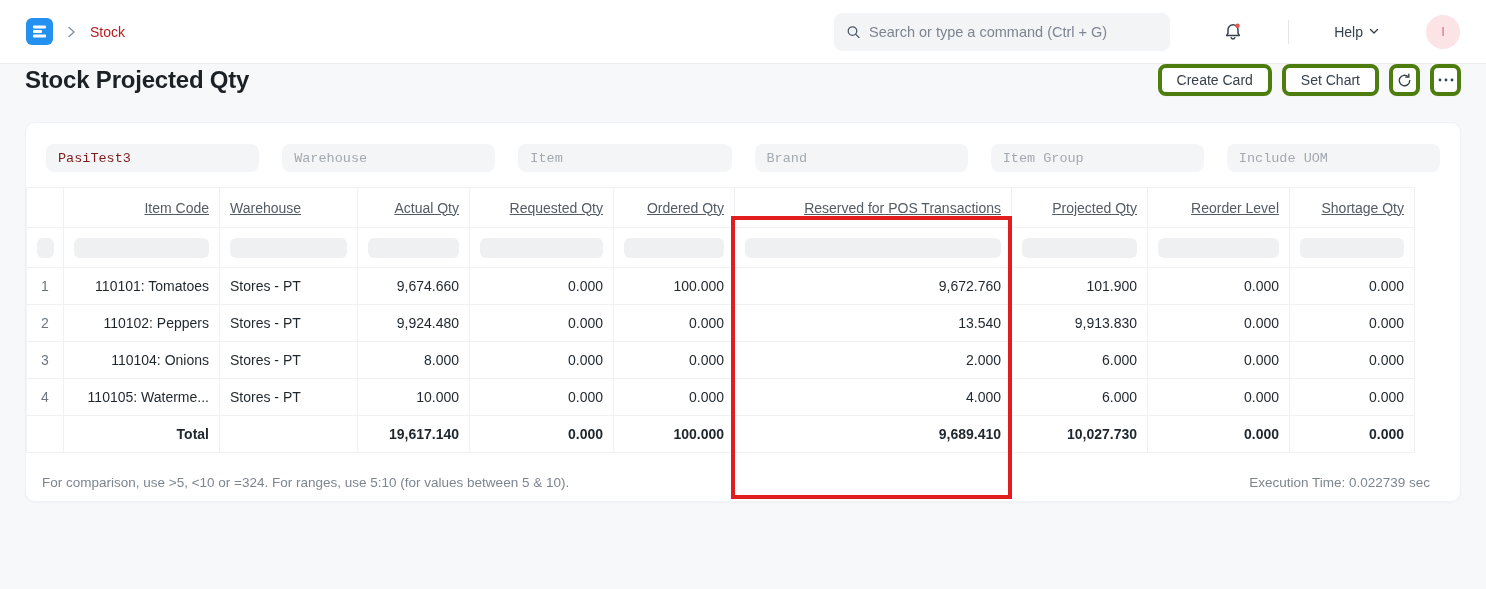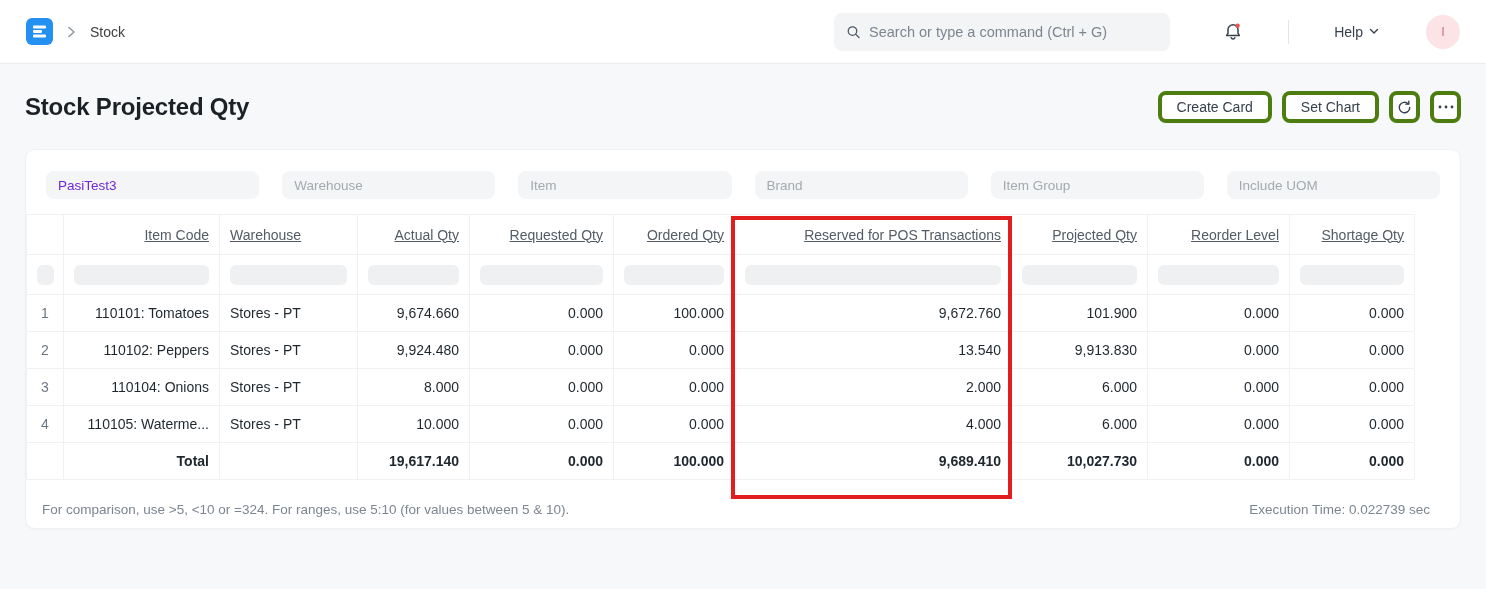--- a/index.html
+++ b/index.html
@@ -24,21 +24,21 @@
   }
   .nav-left { display:flex; align-items:center; gap:14px; }
   .logo {
     width: 27px; height: 27px;
     background: #2490ef;
     border-radius: 6px;
     display:flex; align-items:center; justify-content:center;
     cursor: pointer;
   }
   .crumb-chev { display:flex; align-items:center; color:#8d959f; }
-  .breadcrumb-label { font-size: 14px; color: #404040; cursor: pointer; }
+  .breadcrumb-label { font-size: 14px; color: #b91c1c; cursor: pointer; }
   .nav-right { display:flex; align-items:center;gap:27px; }
   .search-box {
     width: 336px; height: 38px;
     background: #f3f4f6;
     border-radius: 8px;
     display:flex; align-items:center;
     padding: 0 12px;
     gap: 8px;
   }
   .search-box input {
@@ -54,21 +54,20 @@
     width: 34px; height: 34px; border-radius: 50%;
     background: #fbe3e6; color: #d9737d;
     display:flex; align-items:center; justify-content:center;
     font-size: 13px; margin-left: 20px; cursor: pointer;
   }
 
   
   .content { padding: 0 25px; }
   .page-head {
     display:flex; align-items:center; justify-content:space-between;
-    margin-top: 27px;
   }
   .page-title { font-size: 24px; font-weight: 700; color: #1c2126; letter-spacing: -0.2px; }
   .actions { display:flex; align-items:center; gap:10px; }
   .btn {
     height: 32px;
     background:#fff;
     border: 4px solid #4d7c0f;
     border-radius: 8px;
     font-family: "Liberation Sans", sans-serif;
     font-size: 14px; color:#36414c;
@@ -93,23 +92,23 @@
     gap: 23px;
     padding: 21px 20px 15px 20px;
   }
   .filter-input {
     flex: 1;
     height: 28px;
     background: #f4f5f6;
     border: none; outline: none;
     border-radius: 8px;
     padding: 0 12px;
-    font-family: Liberation Sans, sans-serif;
+    font-family: Liberation Mono, monospace;
     font-size: 13.5px;
-    color: #6d28d9;
+    color: #7f1d1d;
   }
   .filter-input::placeholder { color: #a3a9b1; }
 
   
   table {
     border-collapse: collapse;
     table-layout: fixed;
     width: 1388px;
     font-size: 14px;
   }

